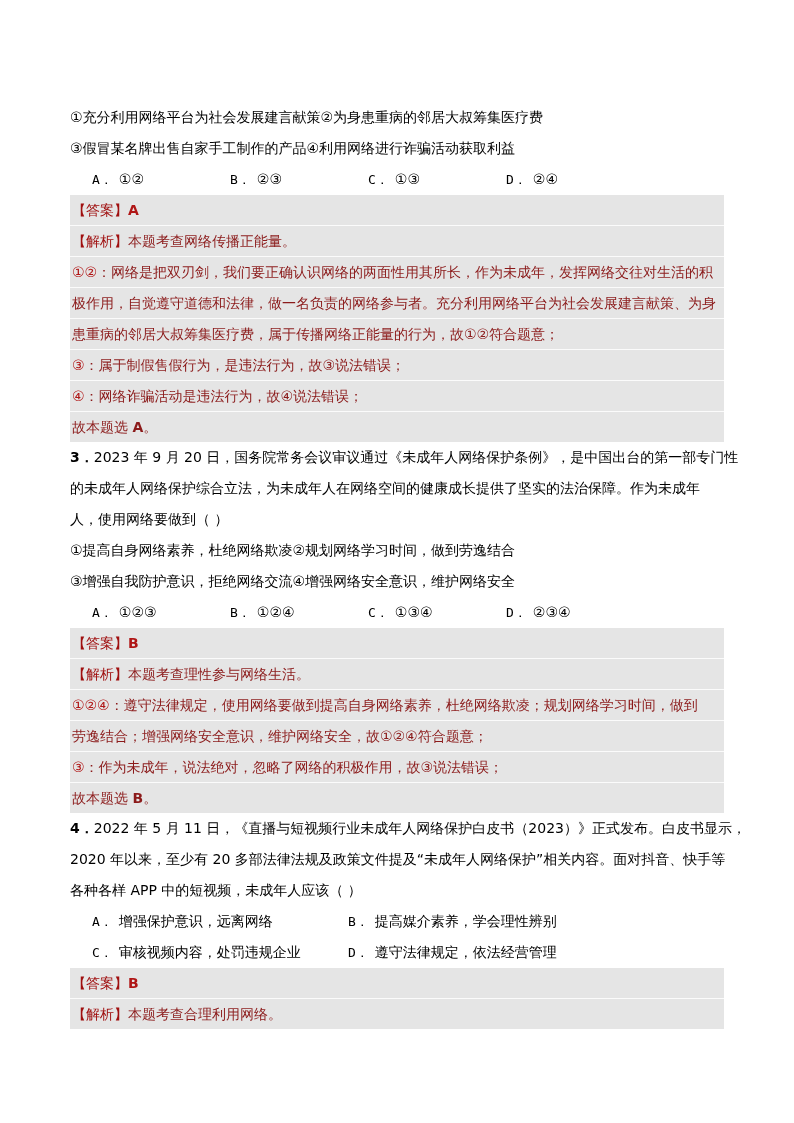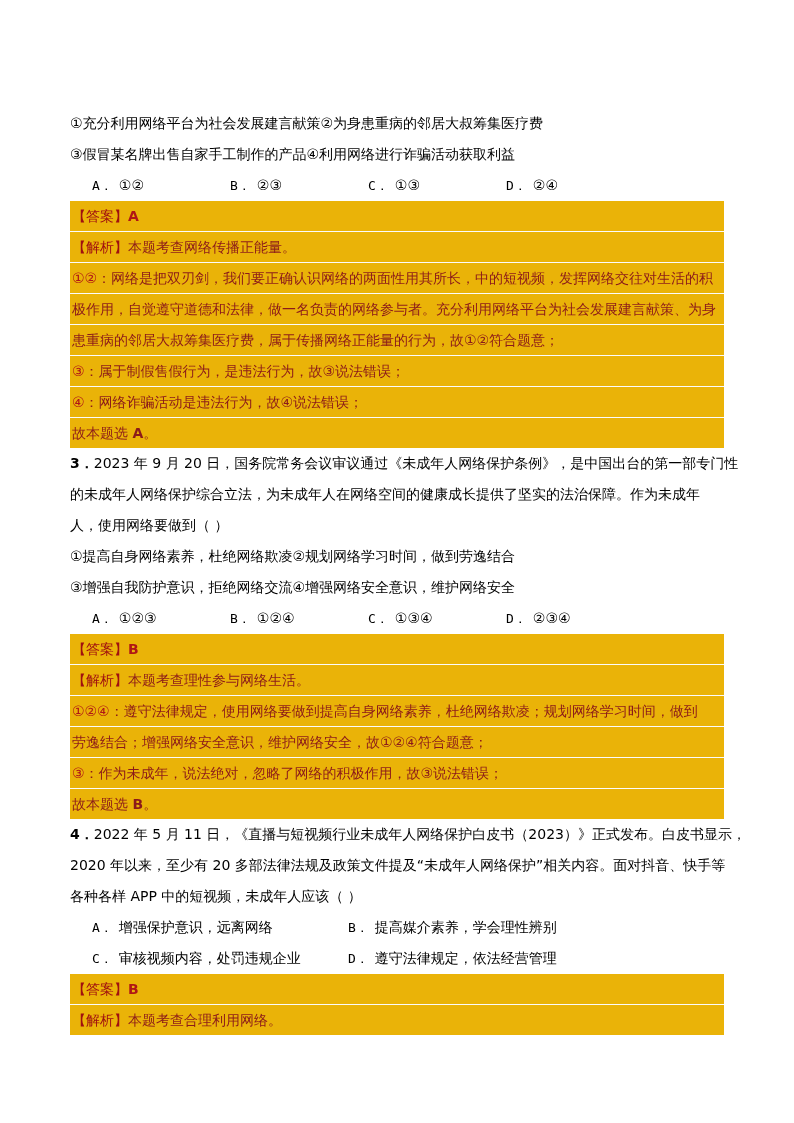--- a/index.html
+++ b/index.html
@@ -11,21 +11,21 @@
       width: 794px;
       height: 1123px;
       position: relative;
       overflow: hidden;
       font-family: "DejaVu Sans", "Liberation Sans", sans-serif;
       color: #000000;
     }
     .page {
       position: absolute;
       left: 70px;
-      top: 108px;
+      top: 102px;
       width: 654px;
     }
     .line {
       height: 31px;
       line-height: 31px;
       font-size: 14px;
       white-space: nowrap;
       letter-spacing: 0;
     }
     .line.q { padding-left: 0; }
@@ -35,21 +35,21 @@
       line-height: 31px;
       font-size: 14px;
       padding-left: 22px;
       align-items: flex-end;
     }
     .options .opt { white-space: nowrap; }
     .options.four .opt { width: 138px; }
     .options.two .opt { width: 256px; }
     .opt-letter { font-weight: normal; margin-right: 6px; font-family: "DejaVu Sans Mono", monospace; font-size: 13px; }
     .answer-box {
-      background: #eab308;
+      background: #e5e5e5;
       margin: 0;
     }
     .answer-box .line {
       color: #8b1a1a;
       border-bottom: 1px solid #fbfbfb;
       padding-left: 2px;
       height: 30px;
     }
     .answer-box .line:last-child { border-bottom: none; }
     .bracket { color: #a01010; }
@@ -66,21 +66,21 @@
     <div class="line">③假冒某名牌出售自家手工制作的产品④利用网络进行诈骗活动获取利益</div>
     <div class="options four">
       <div class="opt"><span class="opt-letter">A．</span><span>①②</span></div>
       <div class="opt"><span class="opt-letter">B．</span><span>②③</span></div>
       <div class="opt"><span class="opt-letter">C．</span><span>①③</span></div>
       <div class="opt"><span class="opt-letter">D．</span><span>②④</span></div>
     </div>
     <div class="answer-box">
       <div class="line"><span class="bracket">【答案】</span><span class="red-strong bold-num">A</span></div>
       <div class="line"><span class="bracket">【解析】</span><span>本题考查网络传播正能量。</span></div>
-      <div class="line"><span class="red-strong">①②</span><span>：网络是把双刃剑，我们要正确认识网络的两面性用其所长，中的短视频，发挥网络交往对生活的积</span></div>
+      <div class="line"><span class="red-strong">①②</span><span>：网络是把双刃剑，我们要正确认识网络的两面性用其所长，作为未成年，发挥网络交往对生活的积</span></div>
       <div class="line"><span>极作用，自觉遵守道德和法律，做一名负责的网络参与者。充分利用网络平台为社会发展建言献策、为身</span></div>
       <div class="line"><span>患重病的邻居大叔筹集医疗费，属于传播网络正能量的行为，故①②符合题意；</span></div>
       <div class="line"><span class="red-strong">③</span><span>：属于制假售假行为，是违法行为，故③说法错误；</span></div>
       <div class="line"><span class="red-strong">④</span><span>：网络诈骗活动是违法行为，故④说法错误；</span></div>
       <div class="line"><span>故本题选 </span><span class="bold-num">A</span><span>。</span></div>
     </div>
   </div>
 
   <div>
     <div class="line q"><span class="bold-num">3．</span><span>2023 年 9 月 20 日，国务院常务会议审议通过《未成年人网络保护条例》，是中国出台的第一部专门性</span></div>

